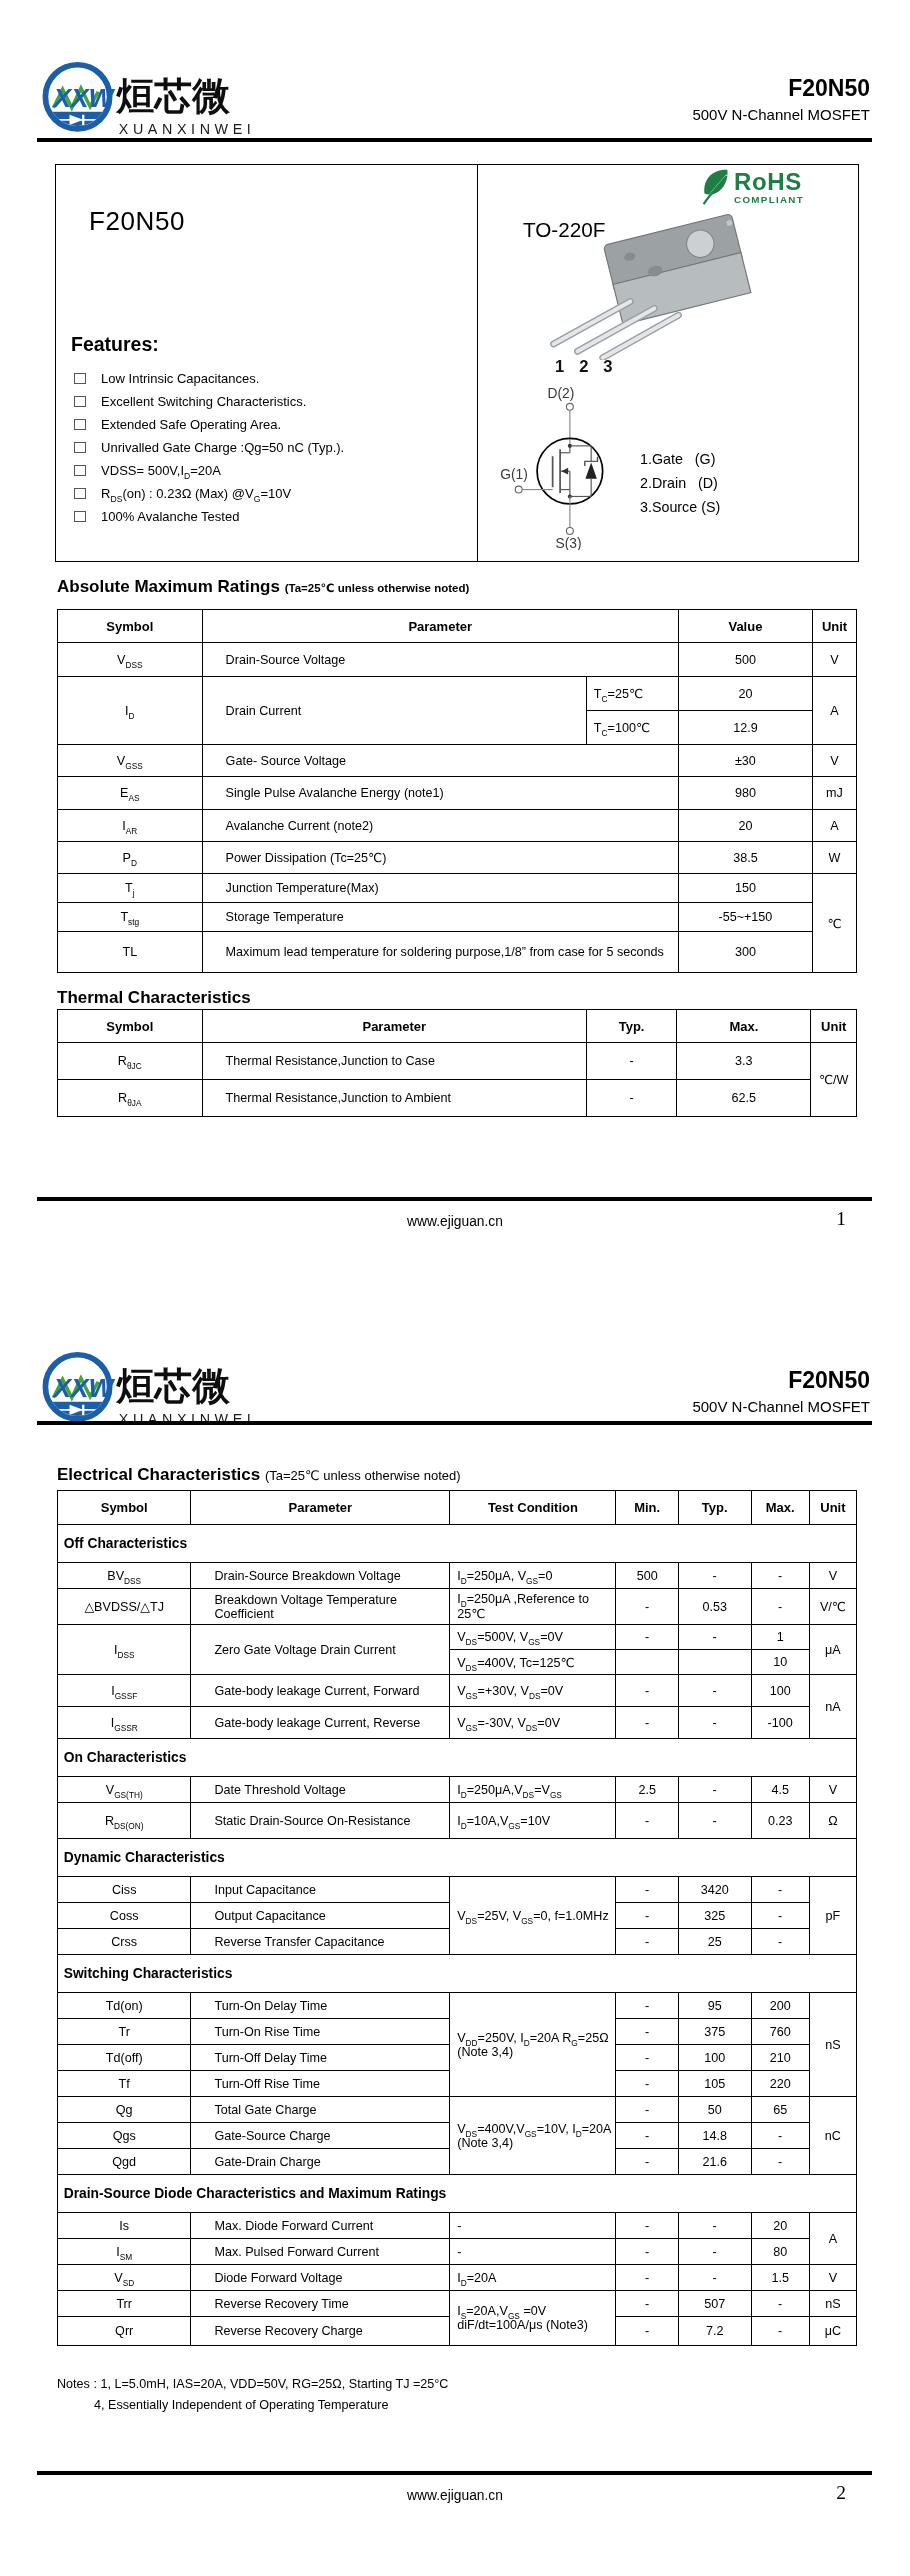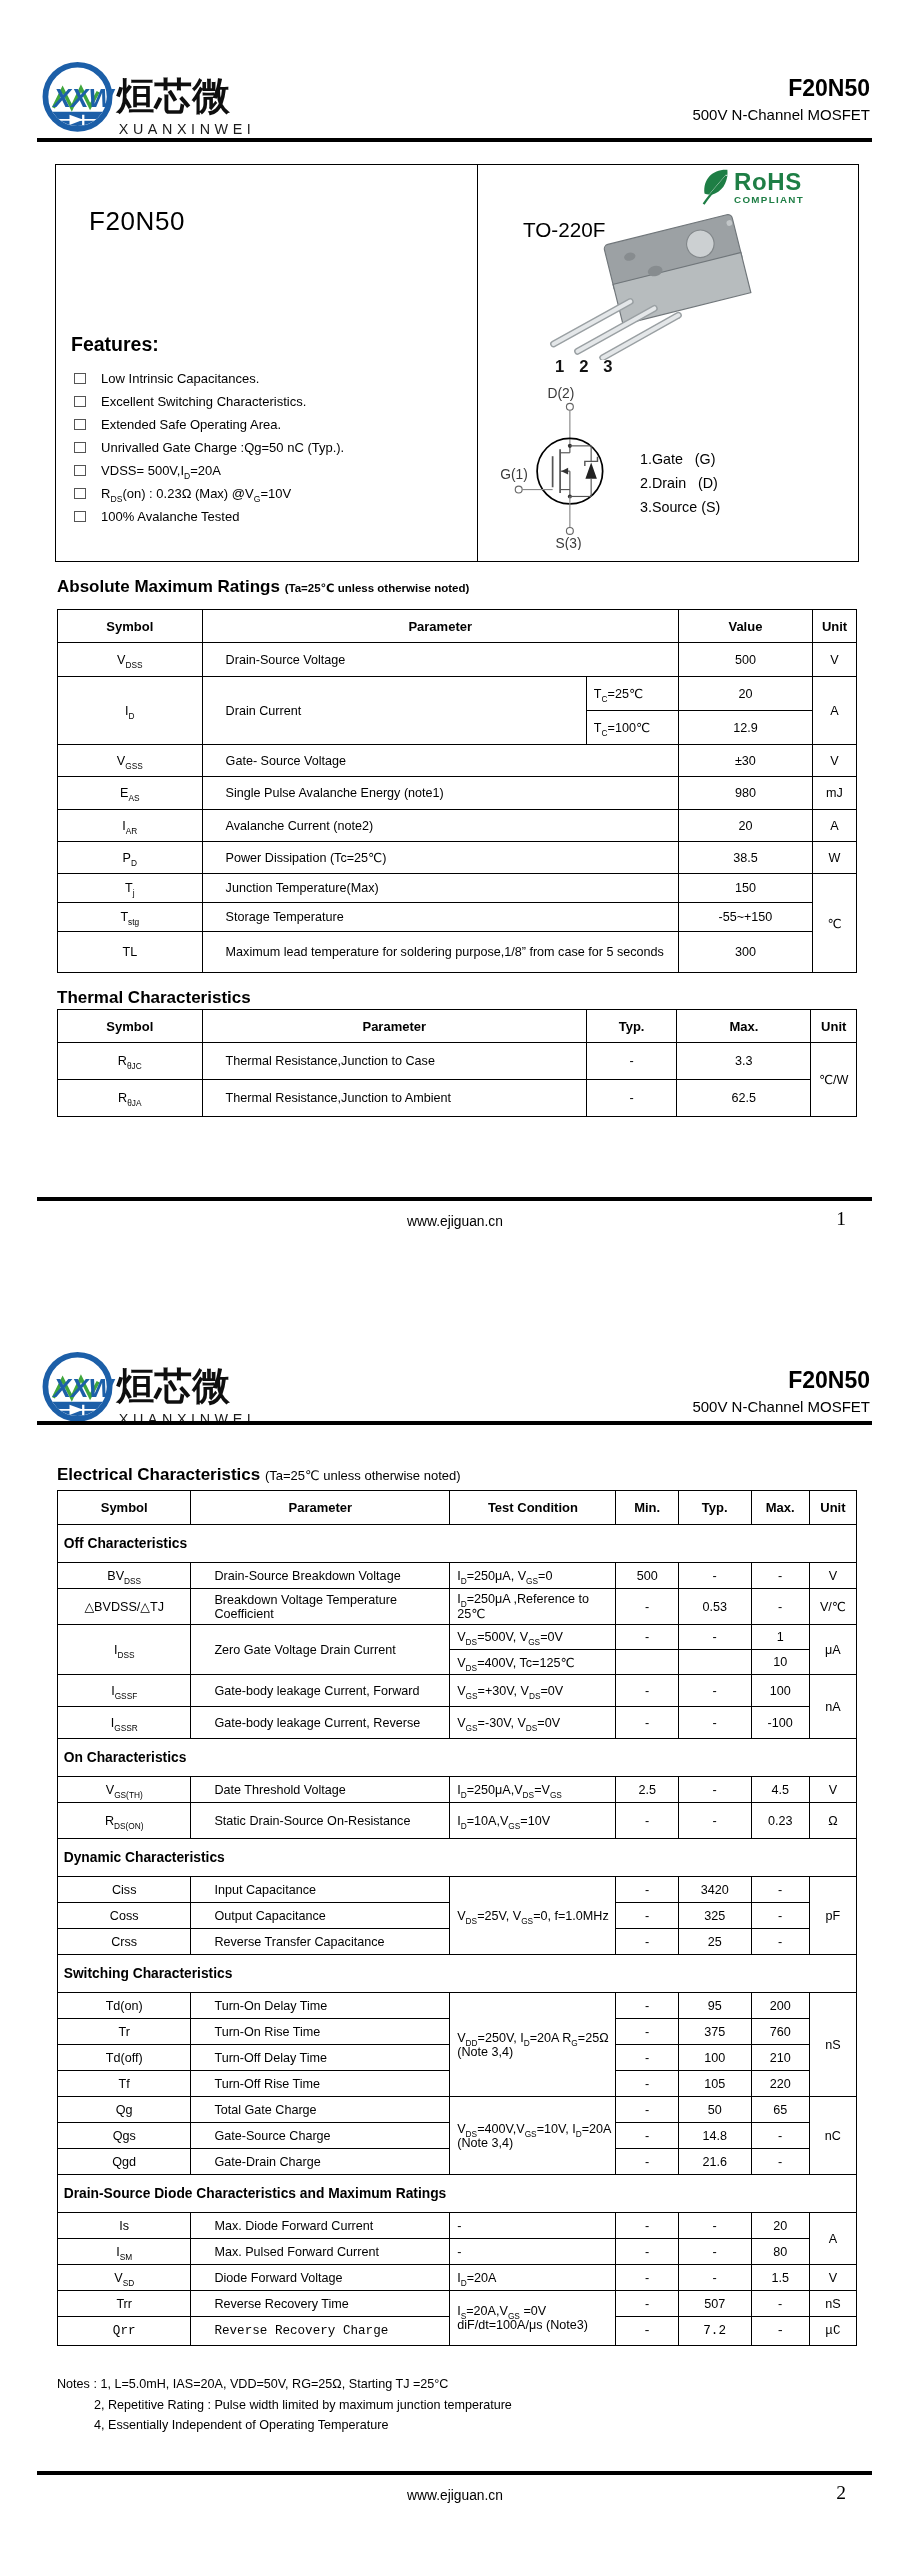--- a/index.html
+++ b/index.html
@@ -551,35 +551,34 @@
           </tr>
           <tr style="height: 26px;">
             <td class="sy">Trr</td>
             <td class="pa">Reverse Recovery Time</td>
             <td class="tc" rowspan="2">I<sub>S</sub>=20A,V<sub>GS</sub> =0V diF/dt=100A/μs (Note3)</td>
             <td class="va">-</td>
             <td class="va">507</td>
             <td class="va">-</td>
             <td class="va">nS</td>
           </tr>
-          <tr style="height: 29px; font-family: Liberation Mono, monospace;">
+          <tr style="height: 29px;">
             <td class="sy">Qrr</td>
             <td class="pa">Reverse Recovery Charge</td>
             <td class="va">-</td>
             <td class="va">7.2</td>
             <td class="va">-</td>
             <td class="va">μC</td>
           </tr>
         </tbody>
       </table>
   </div>
 
   <div class="notes" style="top:1086px;">
       <div>Notes : 1, L=5.0mH, IAS=20A, VDD=50V, RG=25Ω, Starting TJ =25°C</div>
-      <div>2, Repetitive Rating : Pulse width limited by maximum junction temperature</div>
       <div>4, Essentially Independent of Operating Temperature</div>
     </div>
 
   <div class="hrule" style="top:1183px;"></div>
   <div class="footer-site" style="top:1200px;">www.ejiguan.cn</div>
   <div class="footer-page" style="top:1194px;">2</div>
 </div>
 
 
 </body></html>

